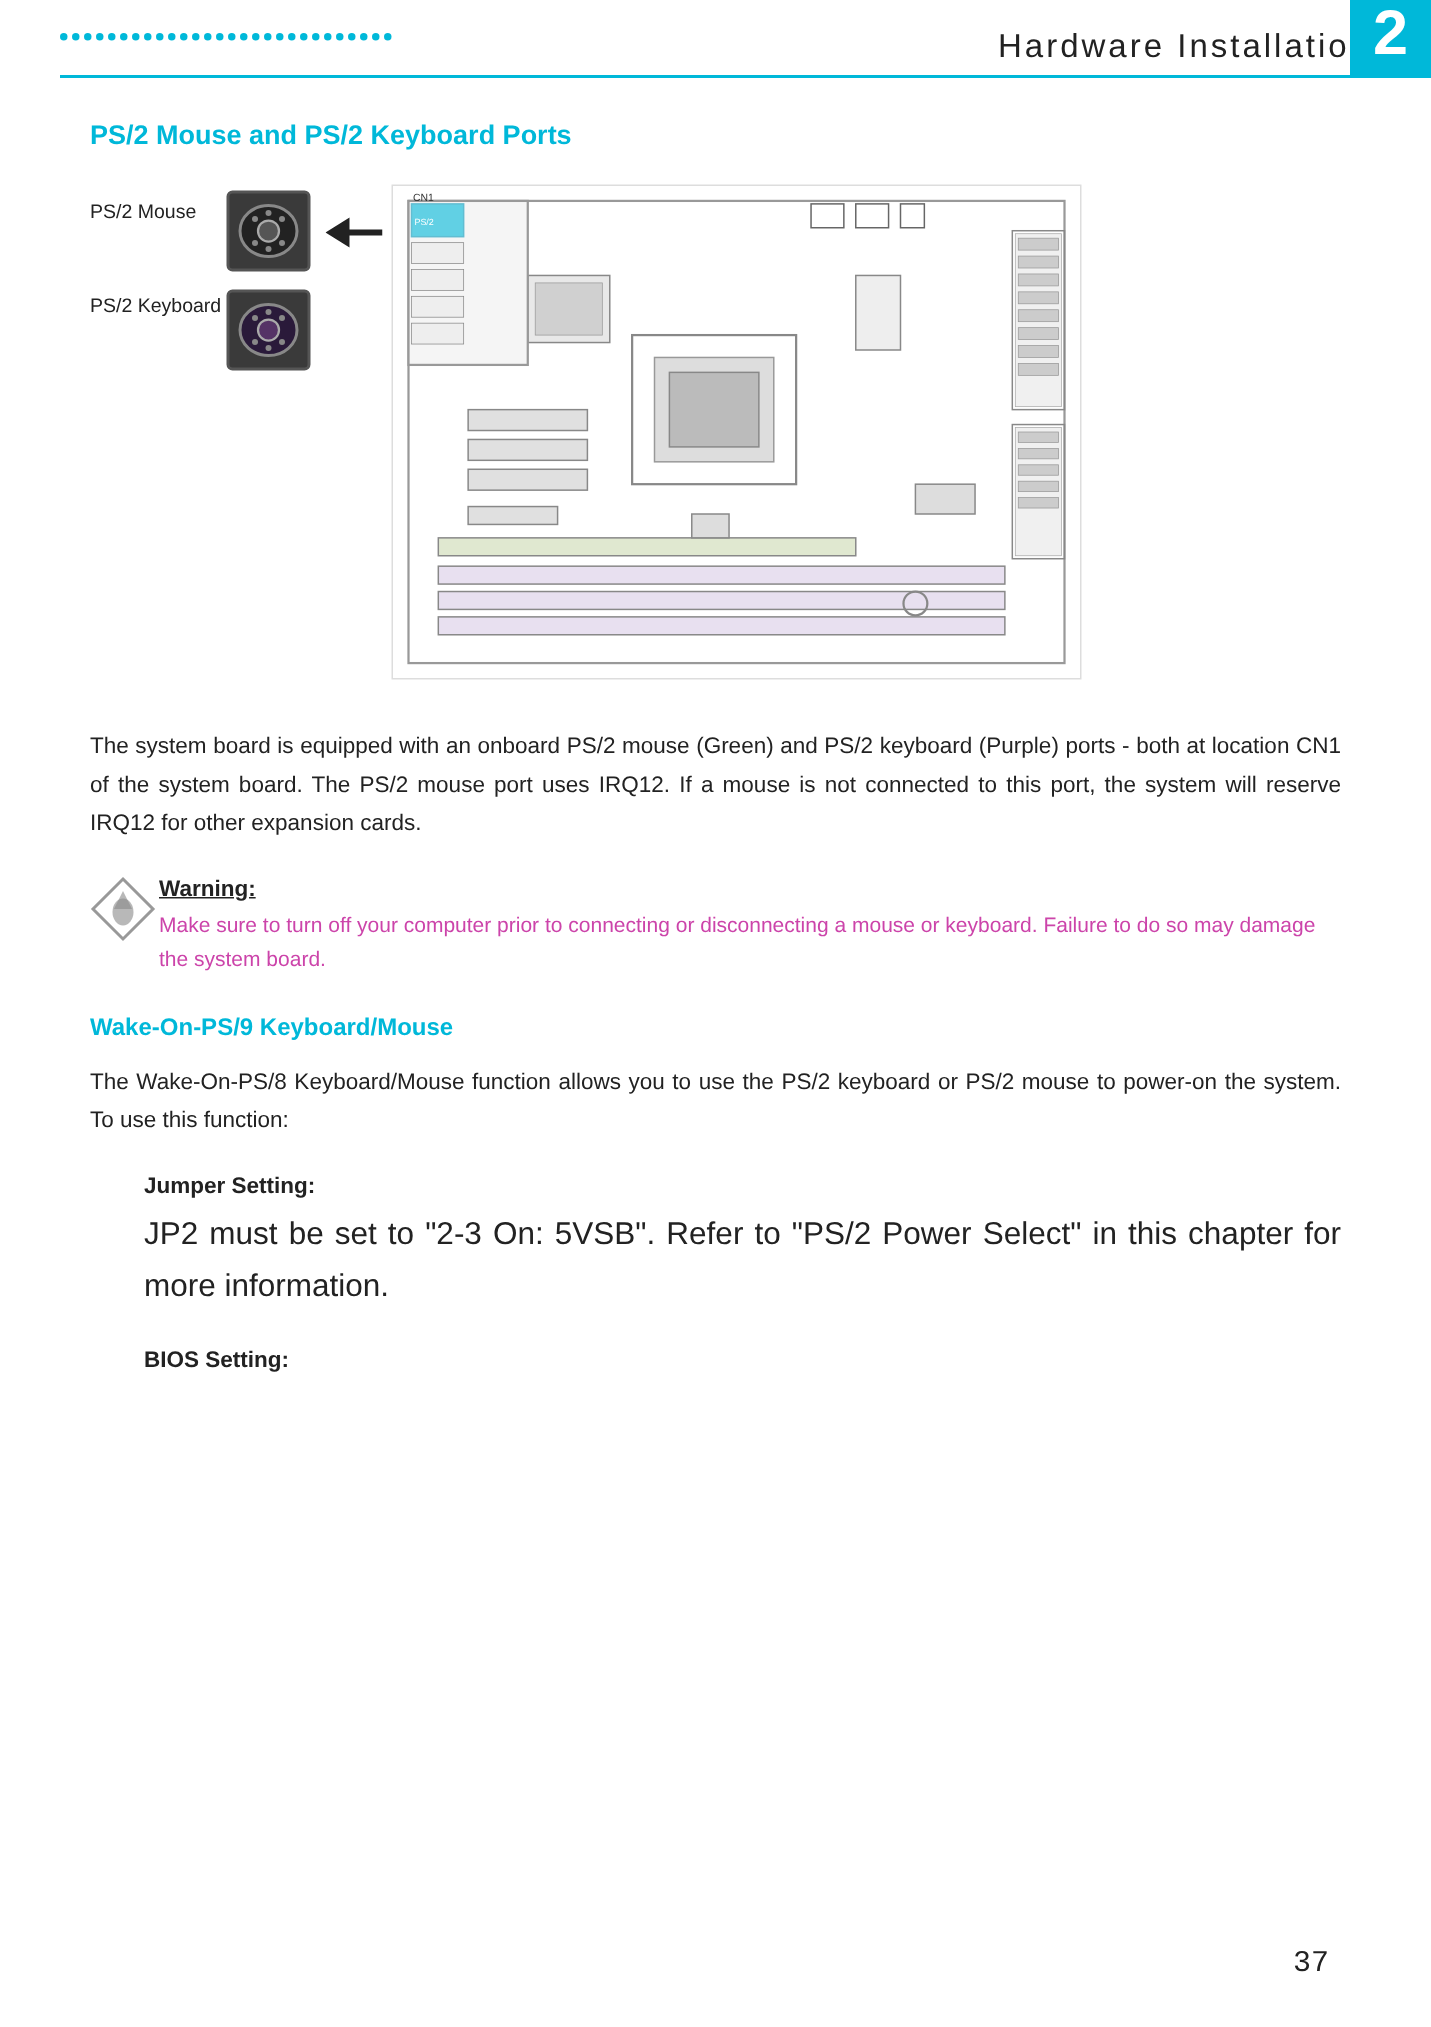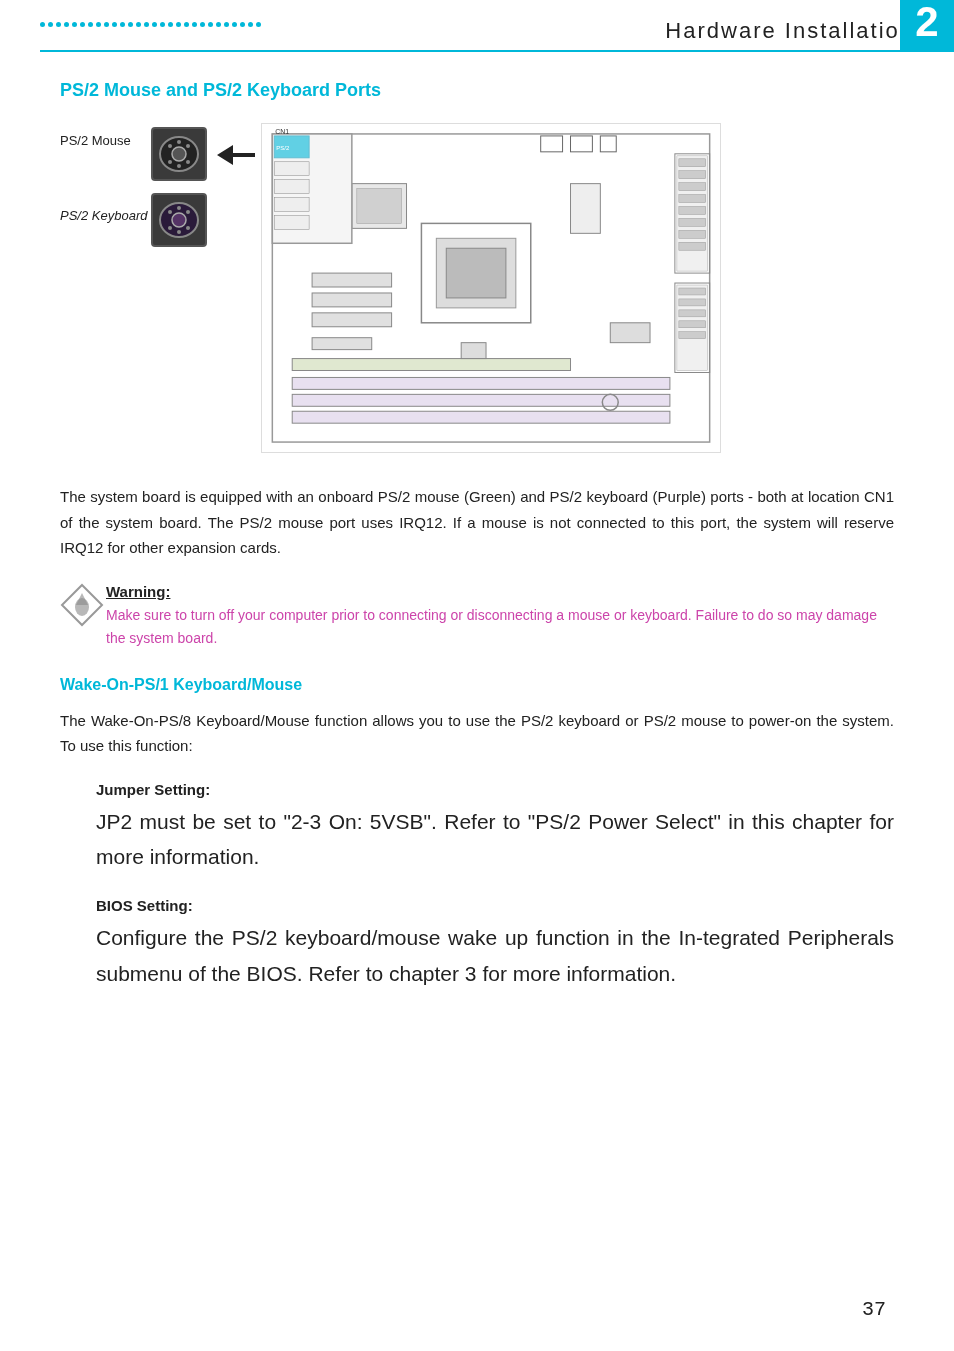--- a/index.html
+++ b/index.html
@@ -204,21 +204,21 @@
 <div class="content">
 
   <div class="section-title">PS/2 Mouse and PS/2 Keyboard Ports</div>
 
   <div class="diagram-area">
 
     <div style="display:flex; flex-direction:column; align-items:flex-start; margin-top:10px; margin-right:4px; gap:14px;">
       <div style="display:flex; align-items:center; gap:8px; margin-bottom:10px;">
         <span class="port-label">PS/2  Mouse</span>
       </div>
-      <div style="display:flex; align-items:flex-start; gap:8px; margin-top:36px;font-style:italic;">
+      <div style="display:flex; align-items:flex-start; gap:8px; margin-top:24px;">
         <span class="port-label">PS/2  Keyboard</span>
       </div>
     </div>
 
     <div style="display:flex; flex-direction:column; align-items:center; margin-right:10px; margin-top:4px; gap:6px;">
 
       <div style="width:56px; height:54px; background:#3a3a3a; border-radius:4px; display:flex; align-items:center; justify-content:center; border:2px solid #555;">
         <svg width="46" height="44" viewBox="0 0 46 44">
           <ellipse cx="23" cy="22" rx="19" ry="17" fill="#222" stroke="#888" stroke-width="2"></ellipse>
           <circle cx="23" cy="22" r="7" fill="#555" stroke="#aaa" stroke-width="1.5"></circle>
@@ -334,29 +334,28 @@
         <ellipse cx="22" cy="24" rx="7" ry="9" fill="#888" opacity="0.6"></ellipse>
         <polygon points="22,10 28,22 16,22" fill="#888" opacity="0.6"></polygon>
       </svg>
     </div>
     <div class="warning-content">
       <div class="warning-title">Warning:</div>
       <div class="warning-text">Make  sure  to  turn  off  your  computer  prior  to  connecting  or disconnecting  a  mouse  or  keyboard.  Failure  to  do  so  may damage  the  system  board.</div>
     </div>
   </div>
 
-  <div class="subsection-title">Wake-On-PS/1  Keyboard/Mouse</div>
+  <div class="subsection-title">Wake-On-PS/9  Keyboard/Mouse</div>
 
   <p class="body-text">The  Wake-On-PS/8  Keyboard/Mouse  function  allows  you  to  use the  PS/2  keyboard  or  PS/2  mouse  to  power-on  the  system.  To use  this  function:</p>
 
   <div class="setting-block">
     <div class="setting-title">Jumper  Setting:</div>
     <p class="setting-text">JP2  must  be  set  to  "2-3  On:  5VSB".  Refer  to  "PS/2  Power Select"  in  this  chapter  for  more  information.</p>
   </div>
 
   <div class="setting-block">
     <div class="setting-title">BIOS  Setting:</div>
-    <p class="setting-text">Configure  the  PS/2  keyboard/mouse  wake  up  function  in  the  In-tegrated  Peripherals  submenu  of  the  BIOS.  Refer  to  chapter  3  for more  information.</p>
   </div>
 
 </div>
 
 <div class="page-number">37</div>
 
 </body></html>

